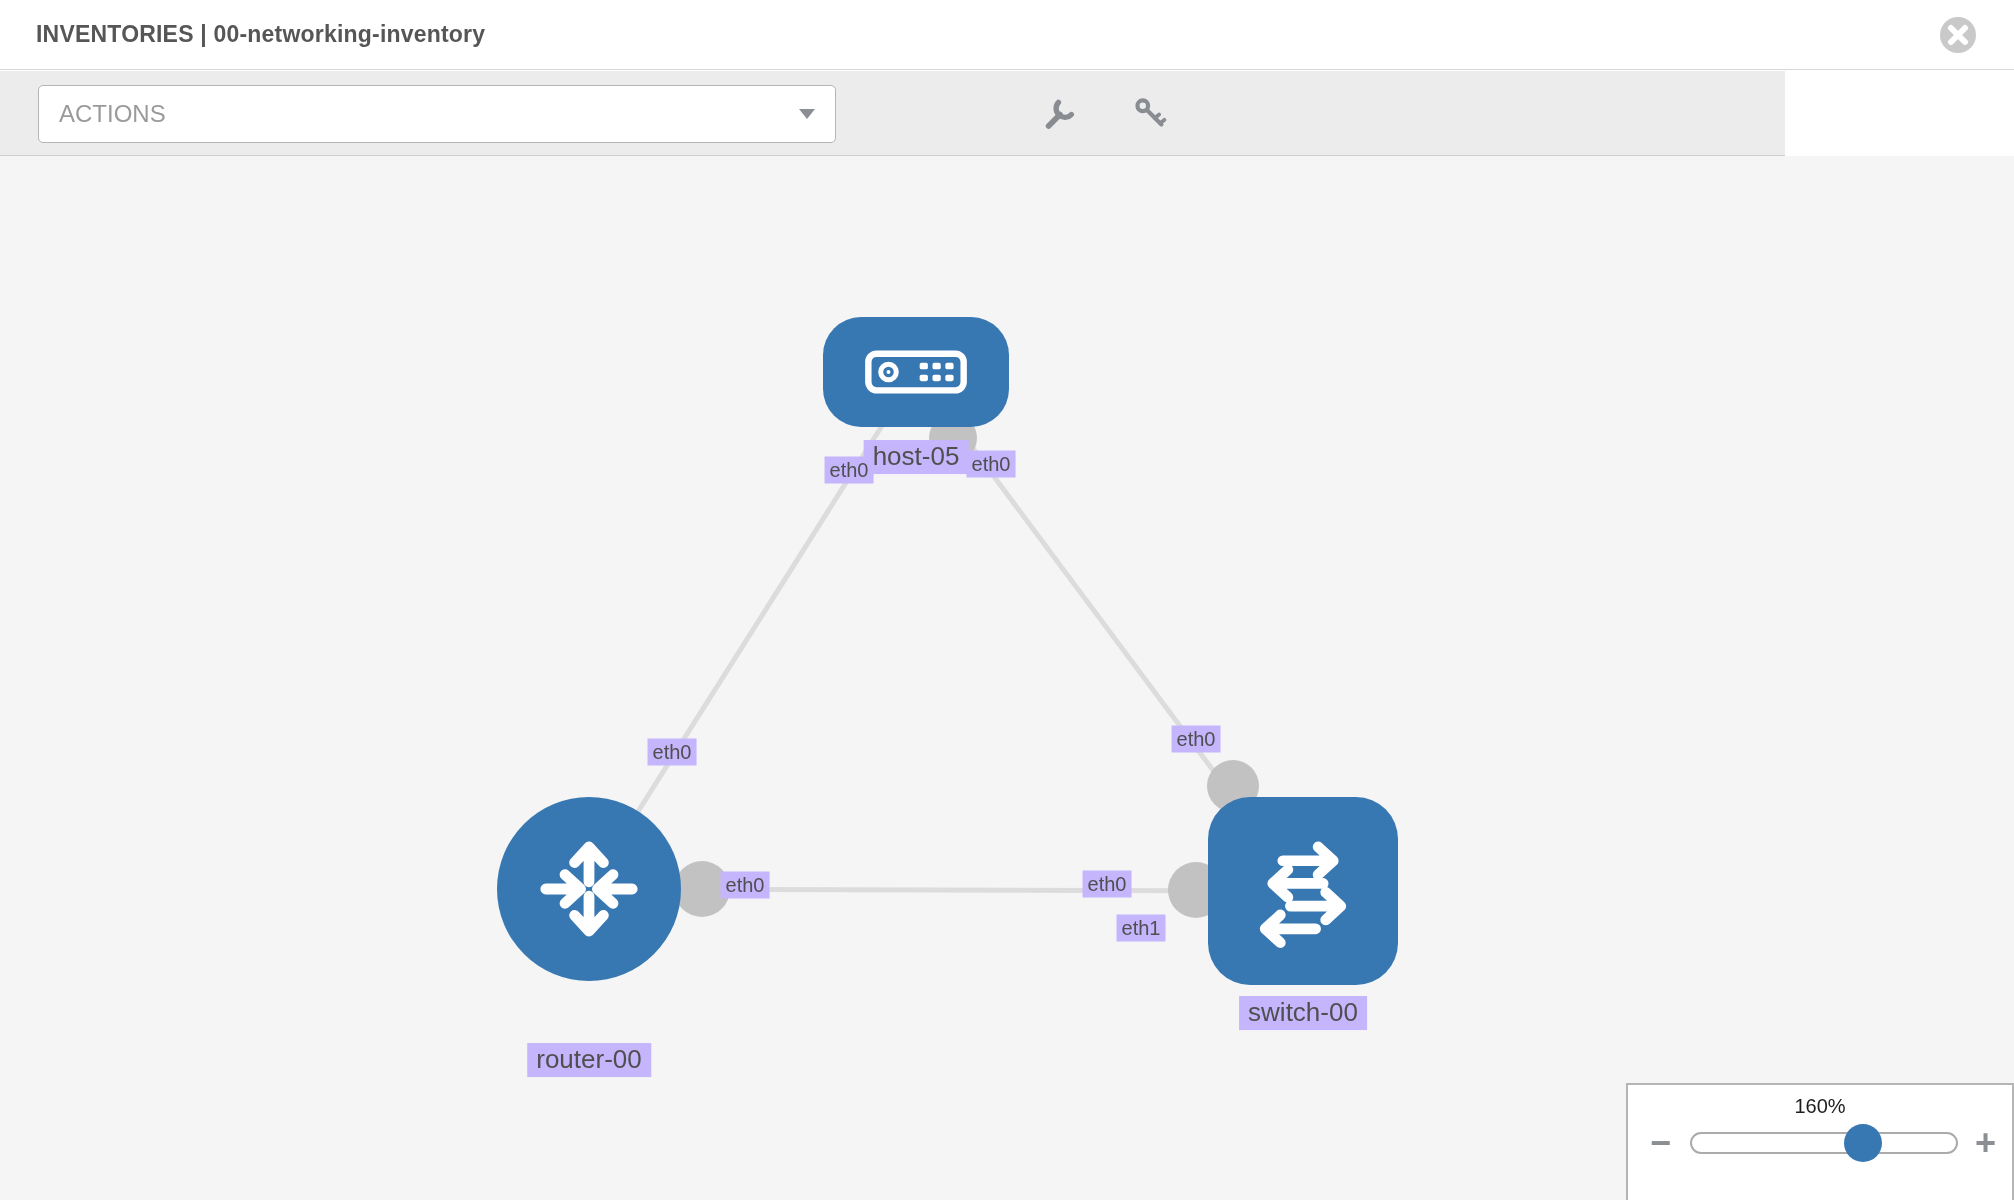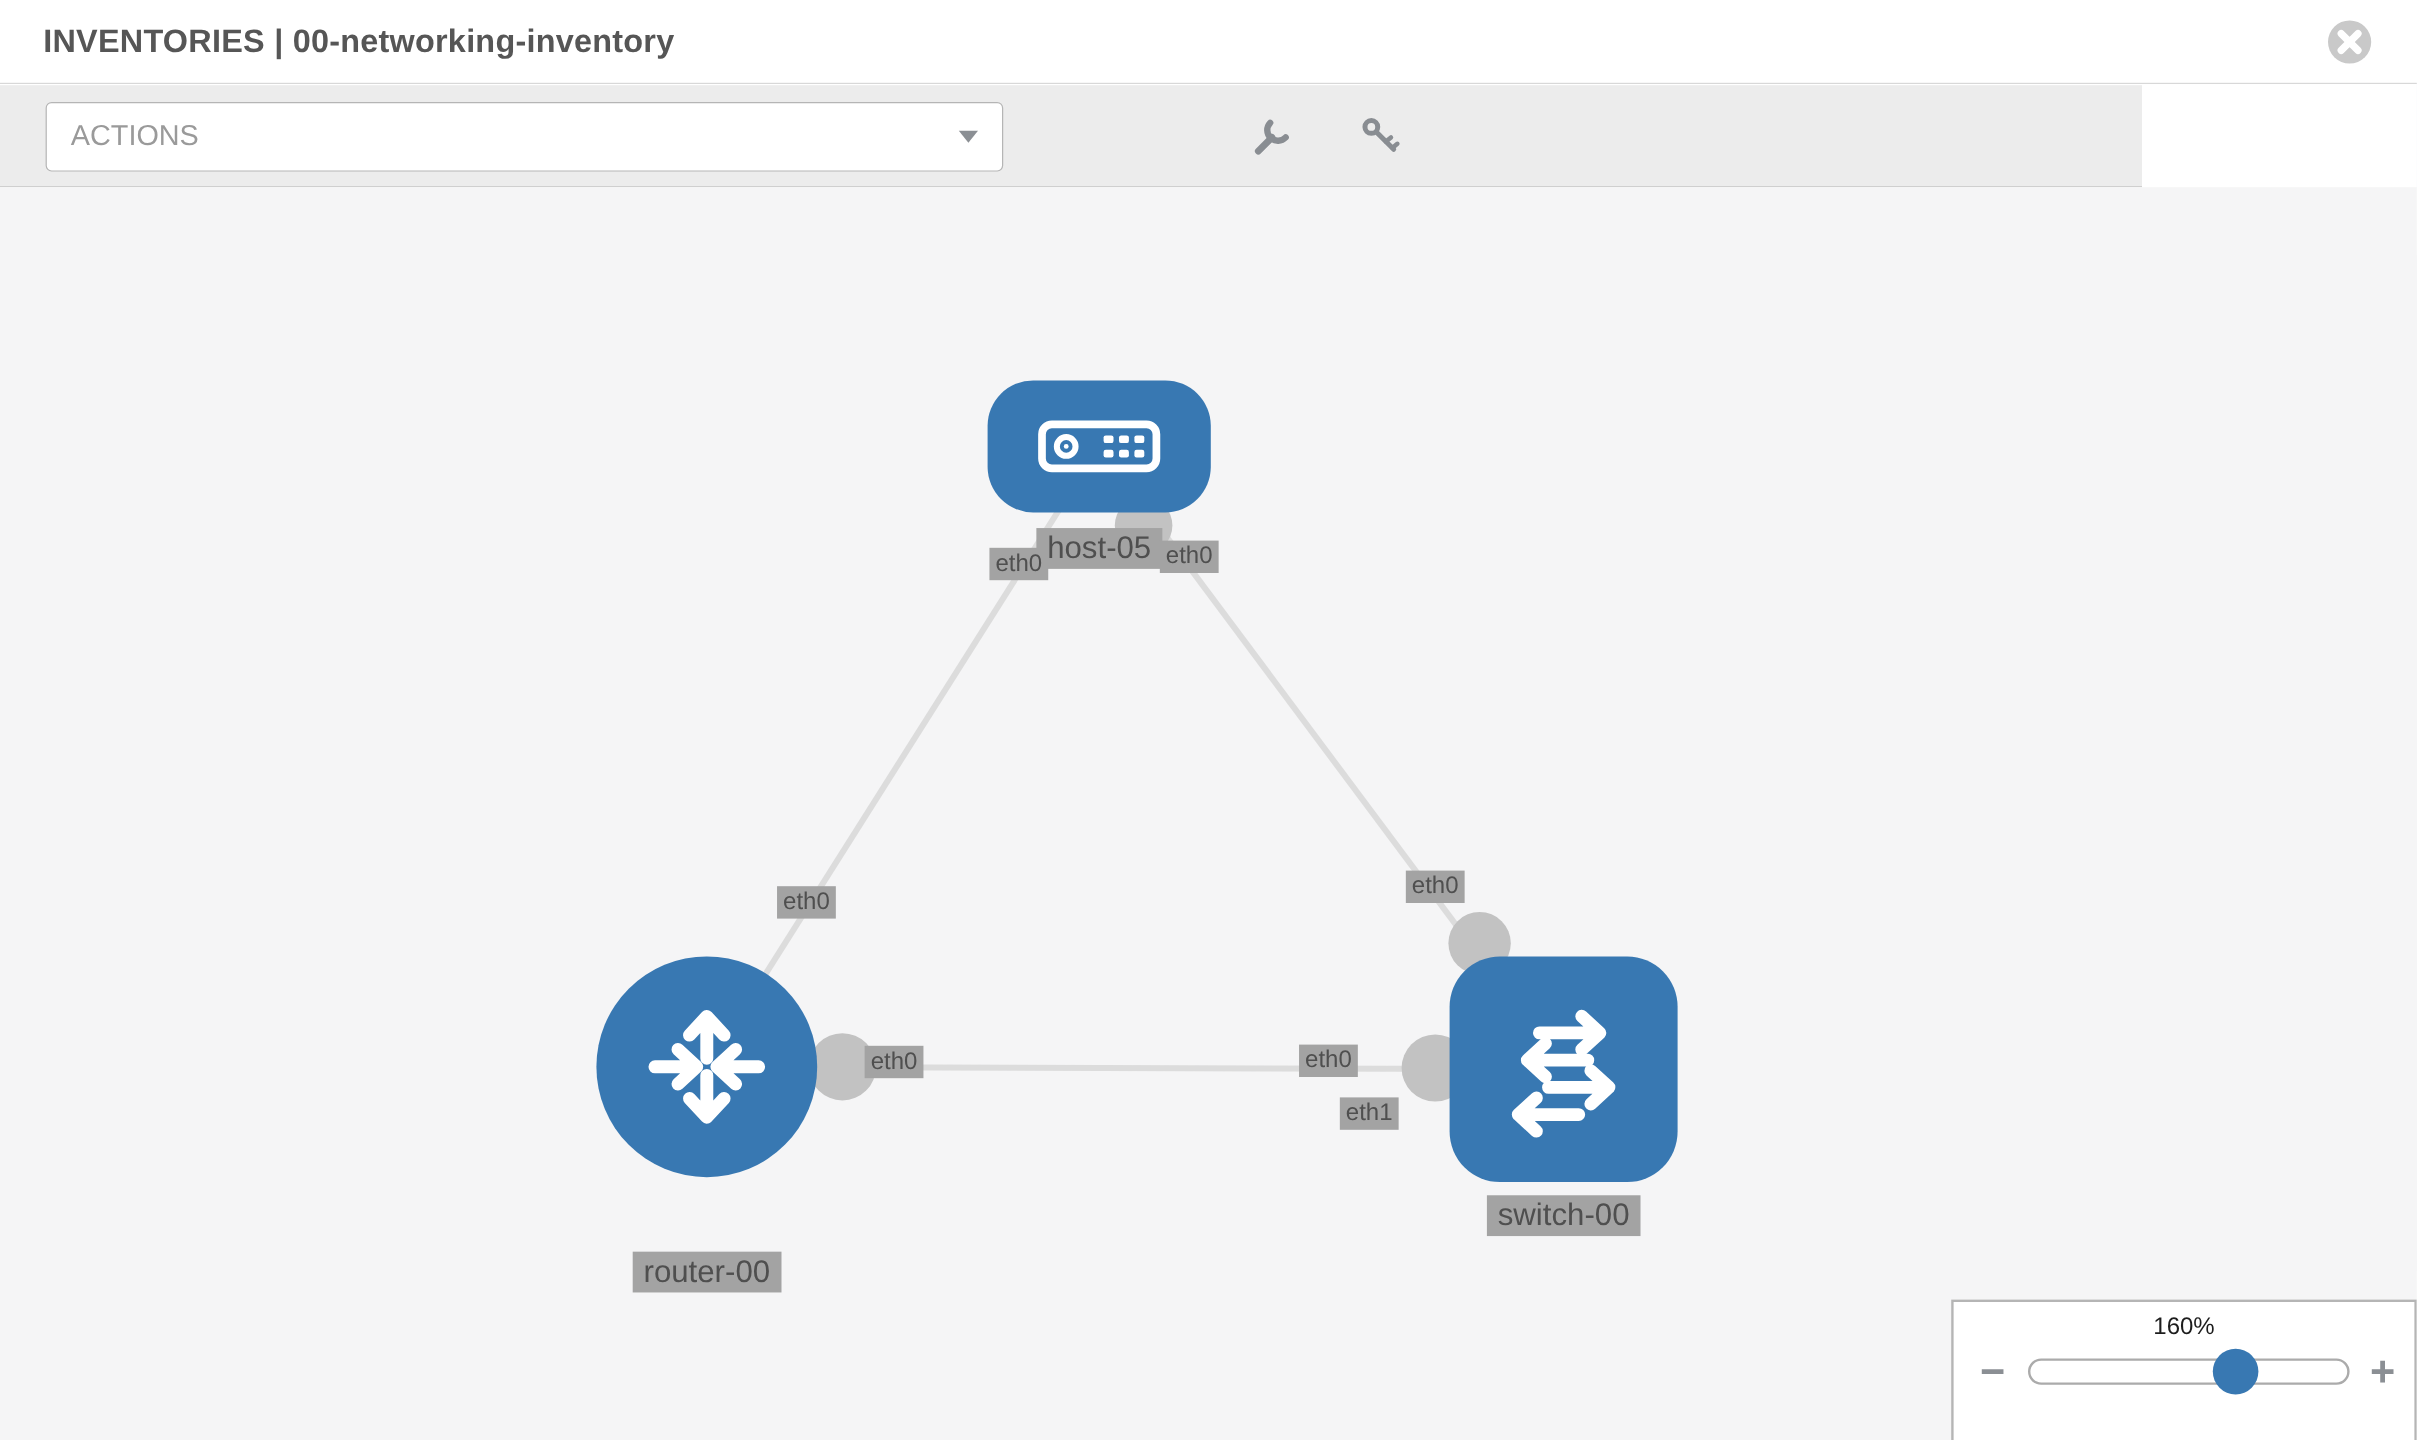--- a/index.html
+++ b/index.html
@@ -8,21 +8,21 @@
     width:2014px; height:1200px; overflow:hidden; position:relative;
     font-family:"Liberation Sans","DejaVu Sans",sans-serif; background:#ffffff;
   }
 
   
   .header {
     position:absolute; top:0; left:0; width:2014px; height:70px;
     background:#ffffff; border-bottom:1px solid #d8d8d8;
     display:flex; align-items:center; justify-content:space-between; padding:0 36px;
   }
-  .page-title { font-size:27px; font-weight:700; color:#565656; letter-spacing:.2px; }
+  .page-title { font-size:23px; font-weight:700; color:#565656; letter-spacing:.2px; }
   .close-btn { border:none; background:transparent; padding:0; cursor:pointer; width:40px; height:40px; }
 
   
   .toolbar {
     position:absolute; top:71px; left:0; width:1785px; height:85px;
     background:#ececec; border-bottom:1px solid #cfcfcf;
   }
   .select {
     position:absolute; top:14px; height:58px; background:#ffffff;
     border:1px solid #b5b5b5; border-radius:5px;
@@ -52,21 +52,21 @@
     cursor:pointer;
   }
   .node.host   { border-radius:38px; }
   .node.router { border-radius:50%; }
   .node.switch { border-radius:42px; }
   .node.host   svg { width:110px; height:54px; }
   .node.router svg { width:120px; height:120px; }
   .node.switch svg { width:126px; height:126px; }
   .chip {
     position:absolute; transform:translate(-50%,-50%);
-    background:#a3a3a3; color:#4f4f4f; white-space:nowrap; line-height:1.15;
+    background:#c4b5fd; color:#4f4f4f; white-space:nowrap; line-height:1.15;
   }
   .iface-label { font-size:20px; padding:2px 5px; }
   .node-label  { font-size:26px; padding:2px 9px; }
 
   
   .zoom-panel {
     position:absolute; left:1626px; top:927px; width:388px; height:145px;
     background:#ffffff; border:2px solid #b5b5b5;
   }
   .zoom-level {

